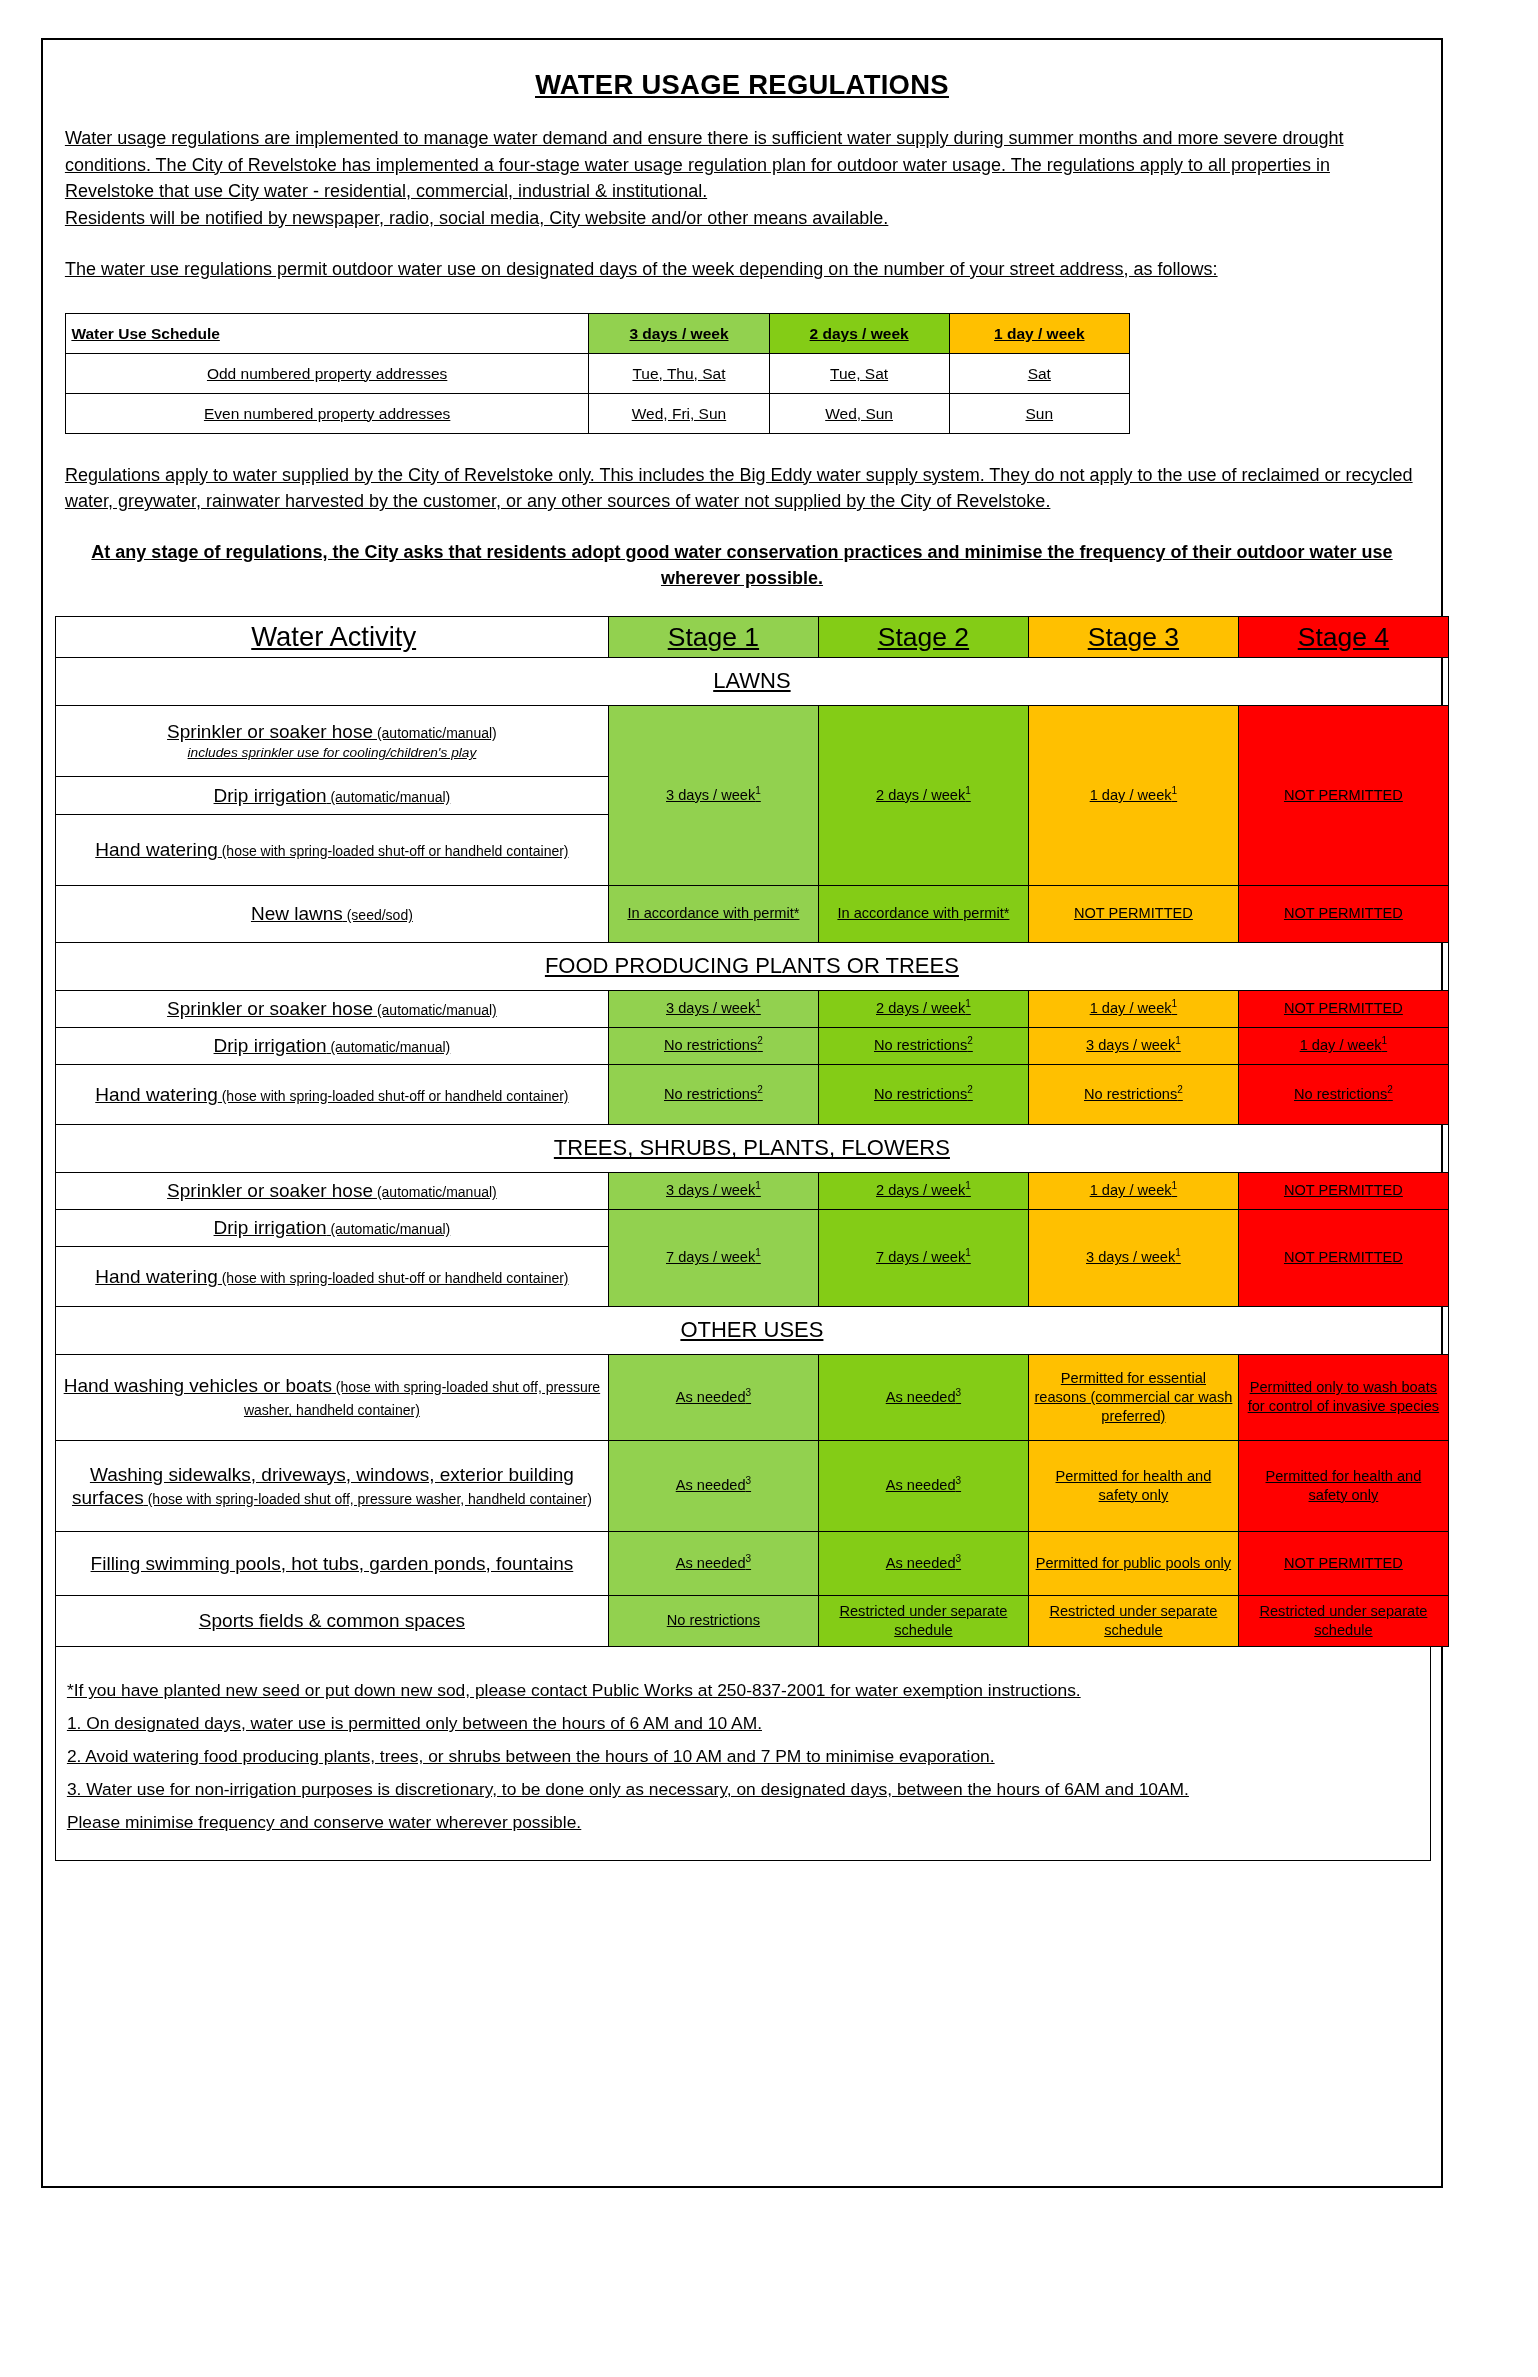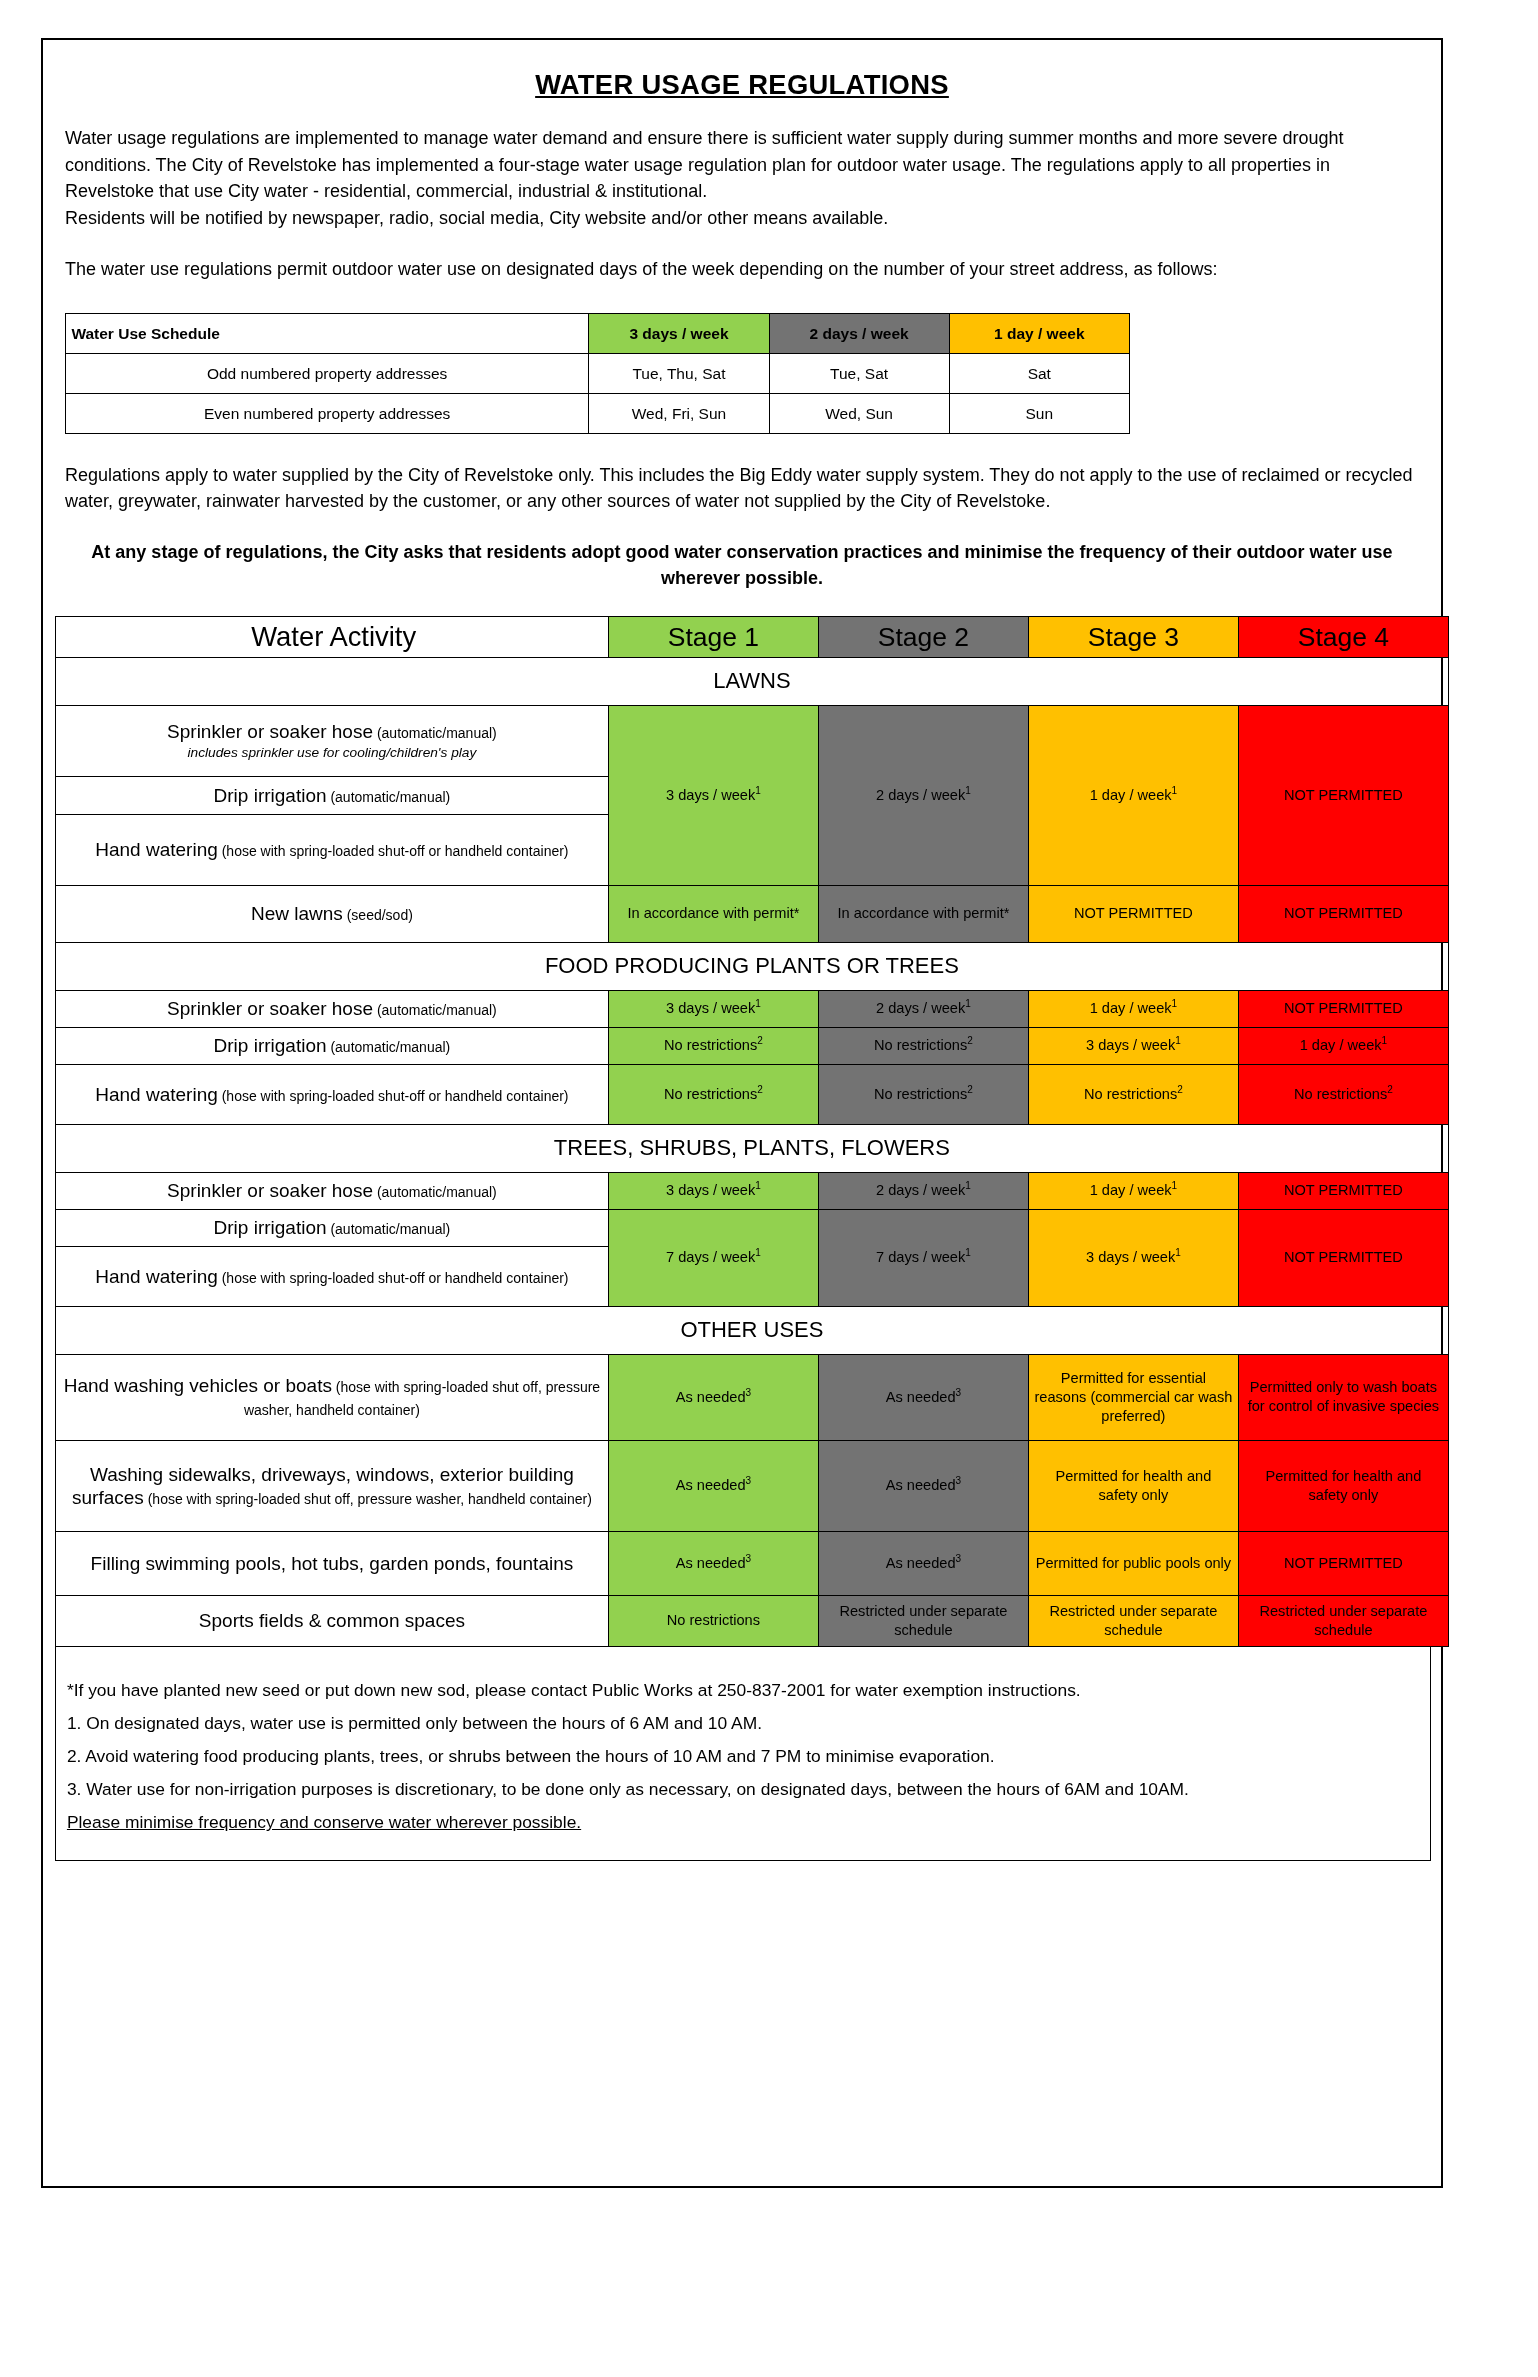--- a/index.html
+++ b/index.html
@@ -21,20 +21,21 @@
     width: 1402px;
     height: 2150px;
     border: 2.7px solid #000;
     box-sizing: border-box;
     background: #fff;
   }
   .inner {
     padding: 0 12.8px;
     box-sizing: border-box;
     height: 100%;
+    text-decoration: underline;
   }
 
   
   .doc-title {
     text-align: center;
     font-size: 27.4px;
     font-weight: bold;
     text-decoration: underline;
     margin-top: 29px;
     letter-spacing: 0.3px;
@@ -61,21 +62,21 @@
     height: 40px;
     font-size: 15.5px;
     padding: 1.8px 5.5px;
     box-sizing: border-box;
   }
   table.sched td.label { text-align: left; font-weight: bold; width: 523px; }
   table.sched td.rowlabel { text-align: center; font-weight: normal; }
   table.sched td.hdr { text-align: center; font-weight: bold; width: 180px; }
   table.sched td.val { text-align: center; }
   .bg-green  { background: #92D14F; }
-  .bg-yellow { background: #737373; }
+  .bg-yellow { background: #84cc16; }
   .bg-orange { background: #FFC000; }
   .bg-red    { background: #FF0000; margin-top: 32px; }
 
   .post-sched { margin-top: 27.4px; }
   .bold-center {
     text-align: center;
     font-weight: bold;
     margin-top: 24px;
     font-size: 18px;
     line-height: 1.48;

